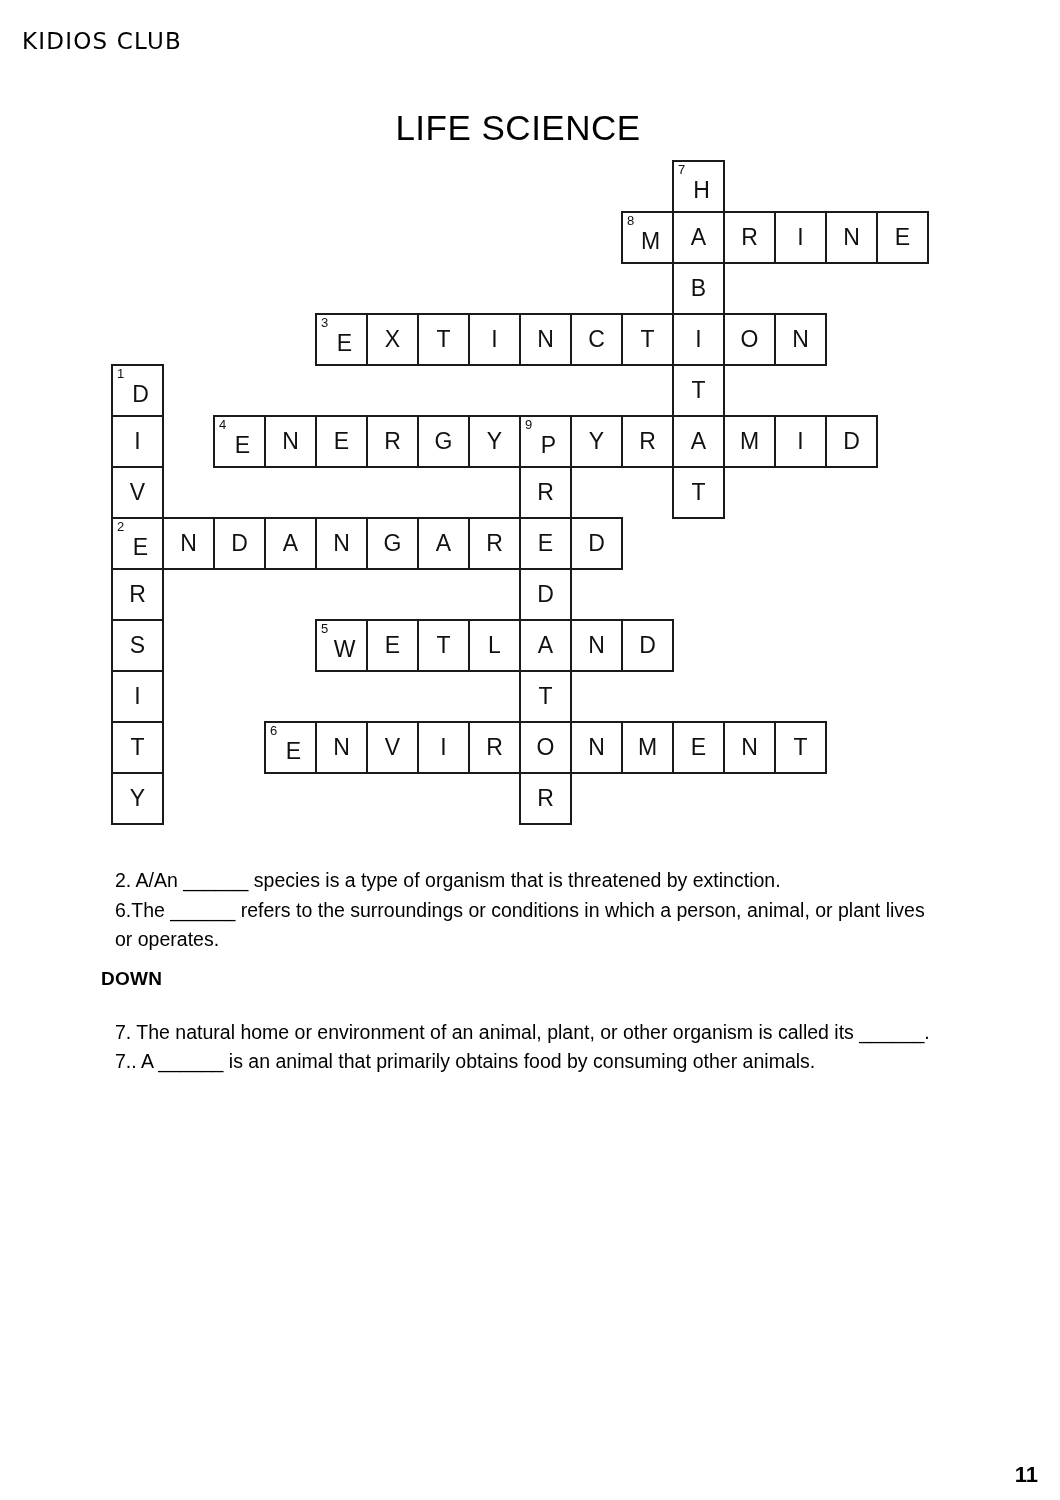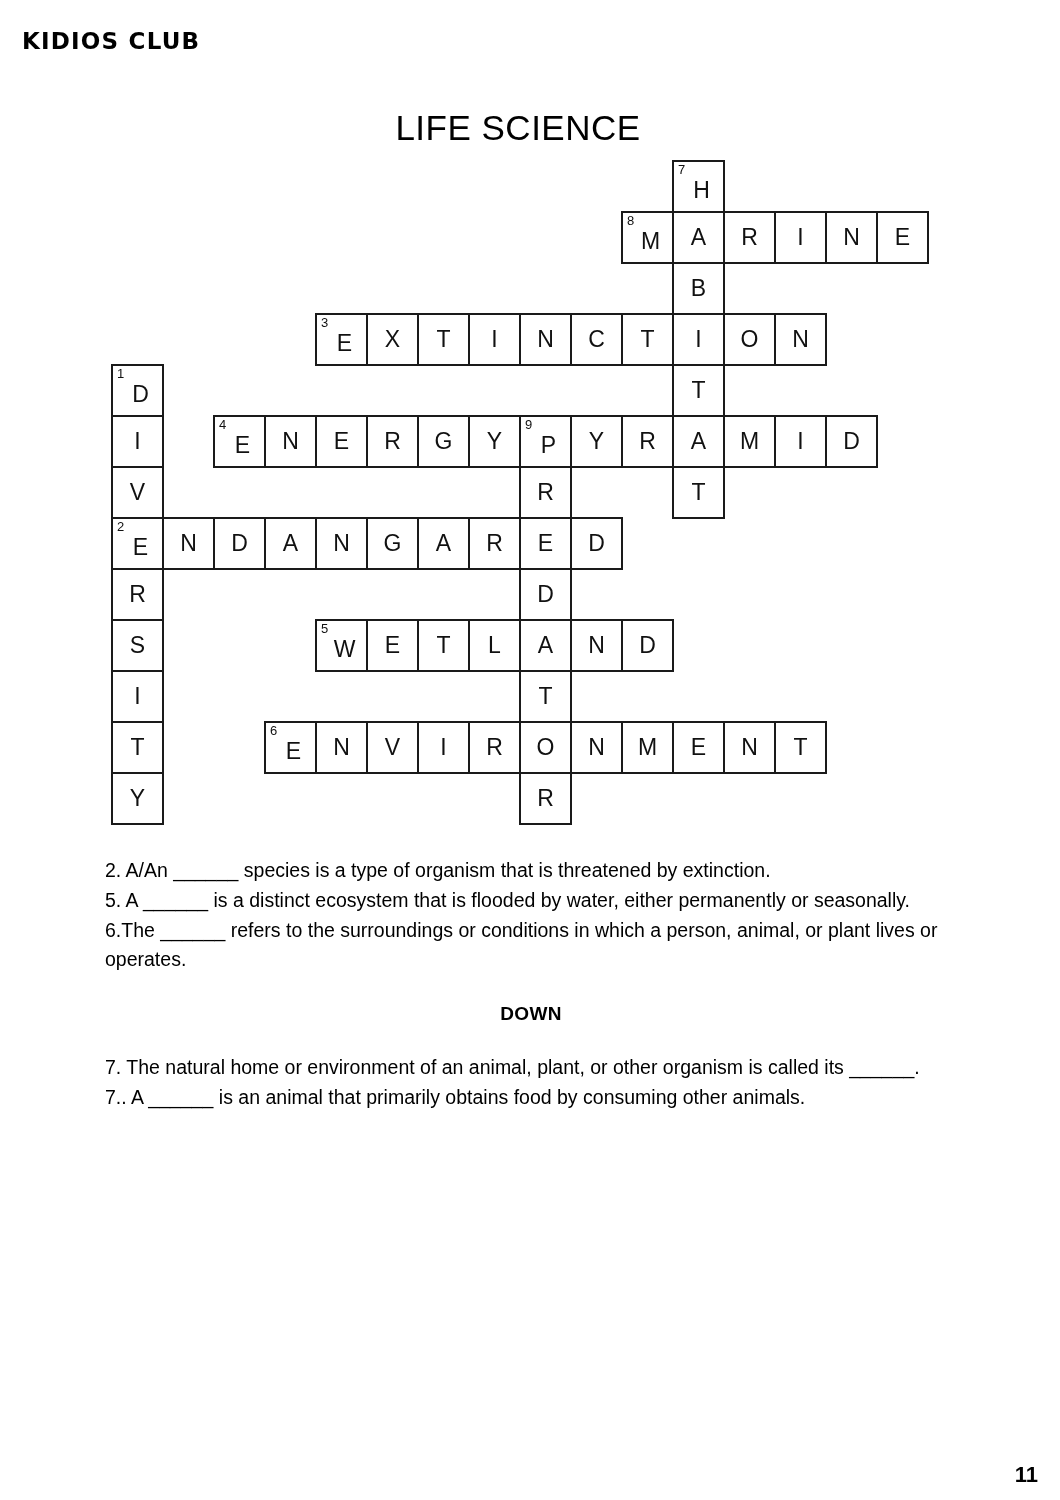--- a/index.html
+++ b/index.html
@@ -15,21 +15,21 @@
     color: #000000;
     overflow: hidden;
   }
 
   
   .club-header {
     position: absolute;
     left: 22px;
     top: 28px;
     font-size: 23px;
-    font-weight: bold;
+    font-weight: normal;
     letter-spacing: 1.2px;
     font-family: "DejaVu Sans", sans-serif;
   }
 
   .sheet-title {
     position: absolute;
     left: 0;
     top: 108px;
     width: 1060px;
     text-align: center;
@@ -84,25 +84,24 @@
     top: 852px;
     width: 860px;
   }
   .clue-heading {
     font-size: 19px;
     font-family: "Liberation Sans", sans-serif;
     margin: 0 0 28px 0;
     letter-spacing: 0.3px;
   }
   .clue-heading.down-heading {
-    margin-top: 30px;
-    text-align: center;
+    margin-top: 14px;
   }
   .clue-list {
-    margin: 4px;
+    margin: 14px;
     padding: 0;
     list-style: none;
   }
   .clue-item {
     font-size: 19.5px;
     line-height: 1.48;
     font-family: "Liberation Sans", sans-serif;
     text-align: justify;
     margin: 0 0 1px 0;
   }
@@ -353,21 +352,20 @@
     <div class="cw-cell" style="left: 519px; top: 772px; width: 53px; height: 53px;">
       <span class="cw-letter">R</span>
     </div>
   </div>
 
 <div class="clues">
 
 
   <ul class="clue-list" id="across-list">
       <li class="clue-item">2. A/An ______ species is a type of organism that is threatened by extinction.</li>
-      <li class="clue-item">5. A ______ is a distinct ecosystem that is flooded by water, either permanently or seasonally.</li>
       <li class="clue-item">6.The ______ refers to the surroundings or conditions in which a person, animal, or plant lives or operates.</li>
     </ul>
 
   <h2 class="clue-heading down-heading">DOWN</h2>
 
   <ul class="clue-list" id="down-list">
       <li class="clue-item">7. The natural home or environment of an animal, plant, or other organism is called its ______.</li>
       <li class="clue-item">7.. A ______ is an  animal that primarily obtains food by consuming  other animals.</li>
     </ul>
 </div>

